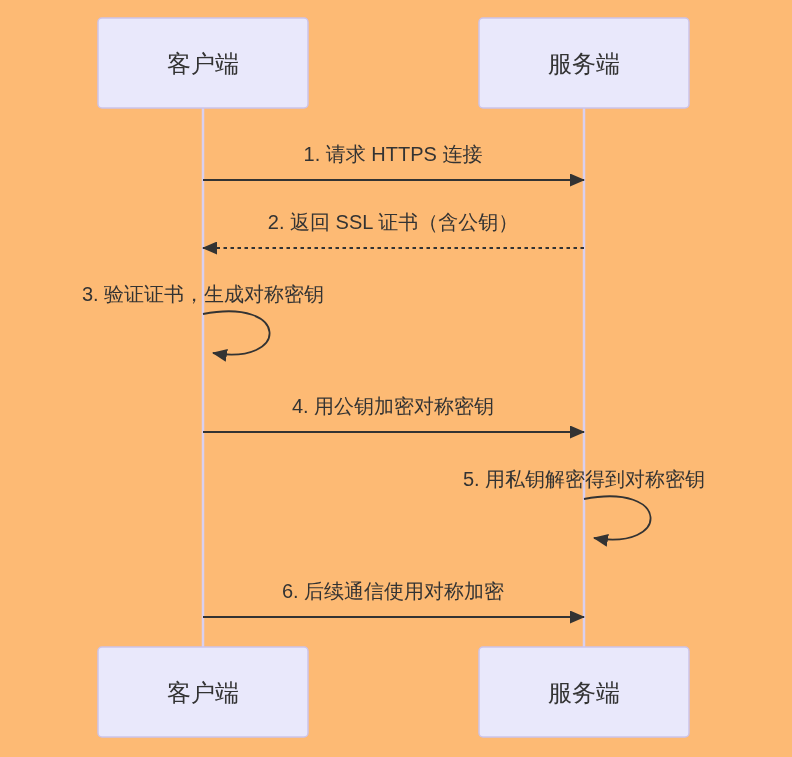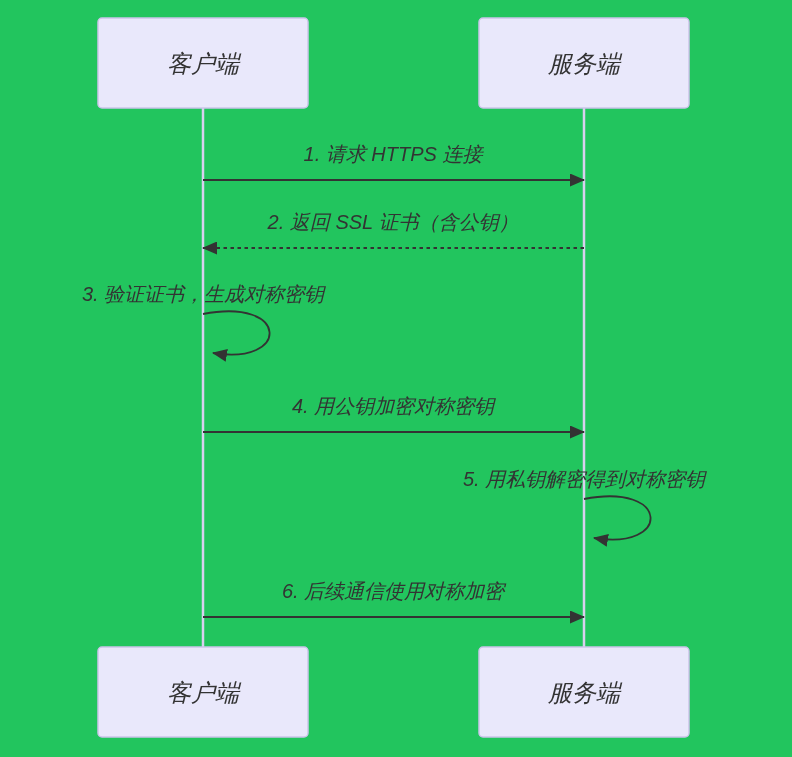--- a/index.html
+++ b/index.html
@@ -5,23 +5,22 @@
   html, body {
     margin: 0;
     padding: 0;
     background: #fafafa;
     font-family: "Liberation Sans", sans-serif;
   }
   .diagram-wrap {
     position: relative;
     width: 792px;
     height: 757px;
-    background: #22c55e;
+    background: #fdba74;
     overflow: hidden;
-    font-style: italic;
   }
   svg { display: block; }
   .actor-label {
     font-size: 24px;
     font-family: "Liberation Sans", sans-serif;
   }
   .message-label {
     font-size: 20px;
     font-family: "Liberation Sans", sans-serif;
   }

